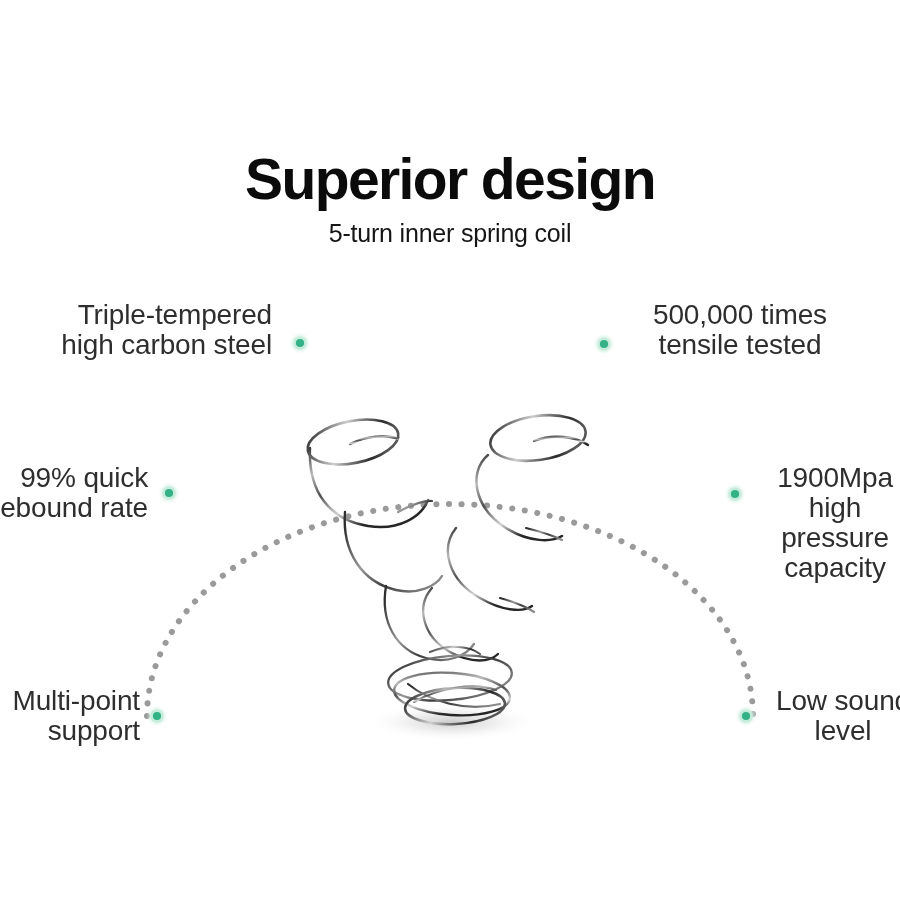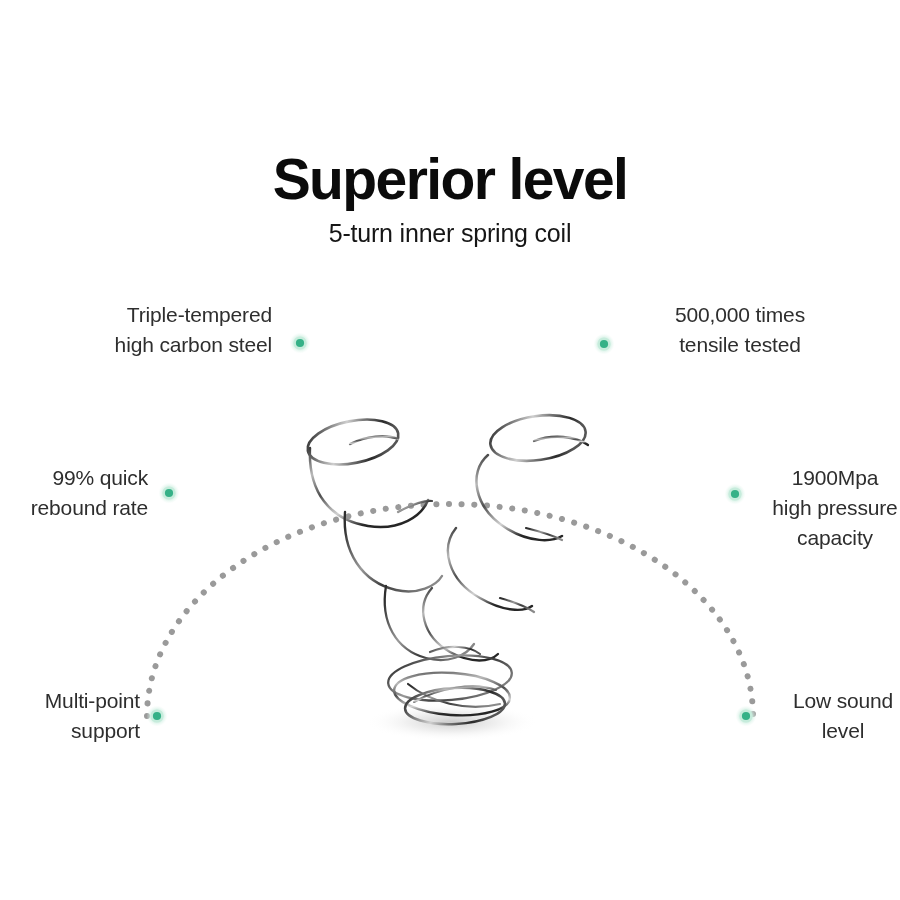--- a/index.html
+++ b/index.html
@@ -55,21 +55,21 @@
   .arc-layer {
     position: absolute;
     left: 0; top: 0;
     width: 900px; height: 900px;
     pointer-events: none;
   }
 
   
   .feature-label {
     position: absolute;
-    font-size: 21px;
+    font-size: 28px;
     line-height: 30px;
     font-weight: 400;
     color: #2e2e2e;
     letter-spacing: -0.15px;
     white-space: pre-line;
   }
   .feature-label.left  { text-align: right; }
   .feature-label.right { text-align: center; }
 
   .lbl-triple   { right: 628px; top: 300px; width: 230px; text-align: right; }
@@ -87,21 +87,21 @@
     width: 320px;
     height: 350px;
   }
 </style>
 </head>
 <body>
 
 <div id="stage">
 
   <div class="heading">
-    <span class="title">Superior level</span>
+    <span class="title">Superior design</span>
     <span class="subtitle">5-turn inner spring coil</span>
   </div>
 
   <svg class="arc-layer" viewBox="0 0 900 900" width="900" height="900">
     <defs>
       <radialGradient id="haloGrad" cx="50%" cy="50%" r="50%">
         <stop offset="0%" stop-color="#bfe9d8" stop-opacity="0.95"></stop>
         <stop offset="60%" stop-color="#cdeee0" stop-opacity="0.75"></stop>
         <stop offset="100%" stop-color="#e4f6ee" stop-opacity="0"></stop>
       </radialGradient>

